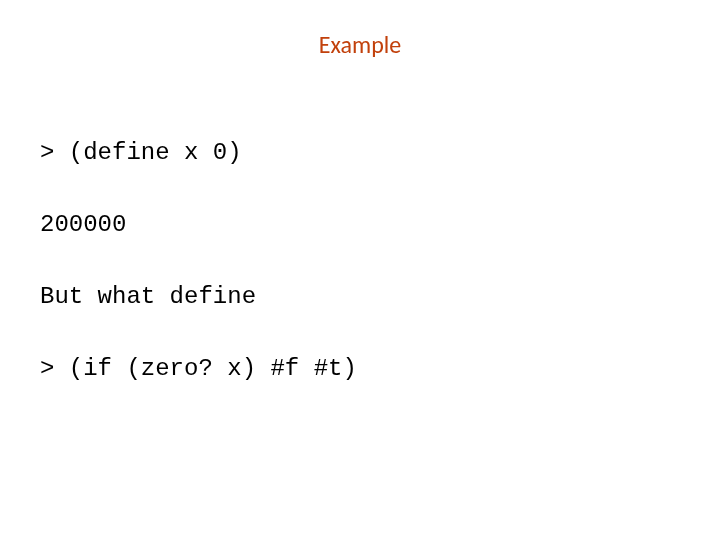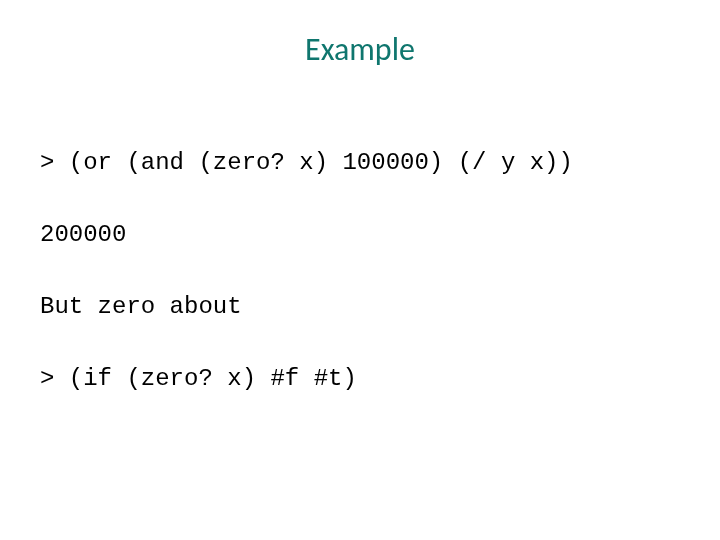--- a/index.html
+++ b/index.html
@@ -9,44 +9,44 @@
     }
     body {
       width: 720px;
       height: 540px;
       background: #ffffff;
       font-family: Calibri, Arial, sans-serif;
       padding: 30px 40px;
       overflow: hidden;
     }
     .slide-title {
-      font-size: 32px;
+      font-size: 24px;
       font-weight: 400;
       text-align: center;
-      color: #0f766e;
+      color: #c2410c;
       margin-bottom: 40px;
       font-family: Calibri, Arial, sans-serif;
     }
     .code-block {
       font-family: "Courier New", Courier, monospace;
       font-size: 24px;
       line-height: 1.5;
       color: #000;
       white-space: pre;
     }
     .code-line {
       display: block;
     }
   </style>
 </head>
 <body>
 
 <h1 class="slide-title">Example</h1>
 
 <div class="code-block">
-<span class="code-line">&gt; (or (and (zero? x) 100000) (/ y x))</span>
+<span class="code-line">&gt; (define x 0)</span>
 <span class="code-line">200000</span>
-<span class="code-line">But zero about</span>
+<span class="code-line">But what define</span>
 <span class="code-line">&gt; (if (zero? x) #f #t)</span>
 
 
 
 </div>
 
 </body></html>

